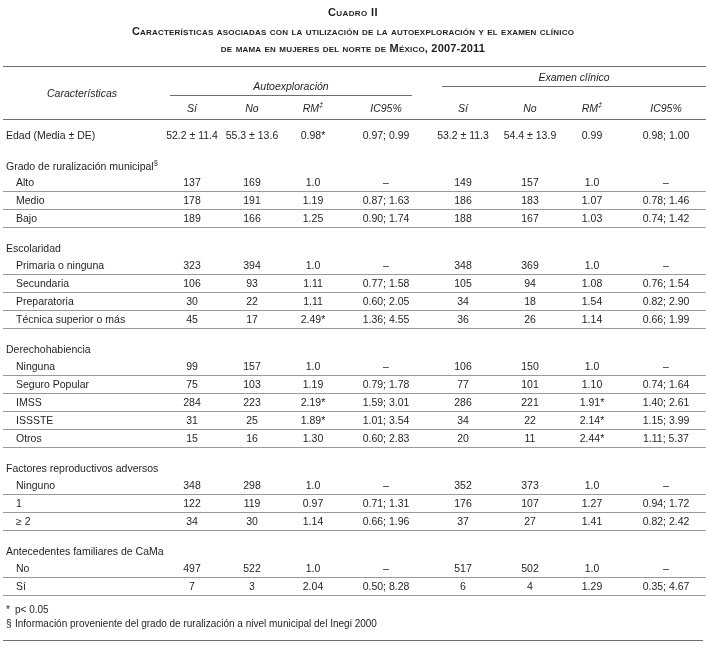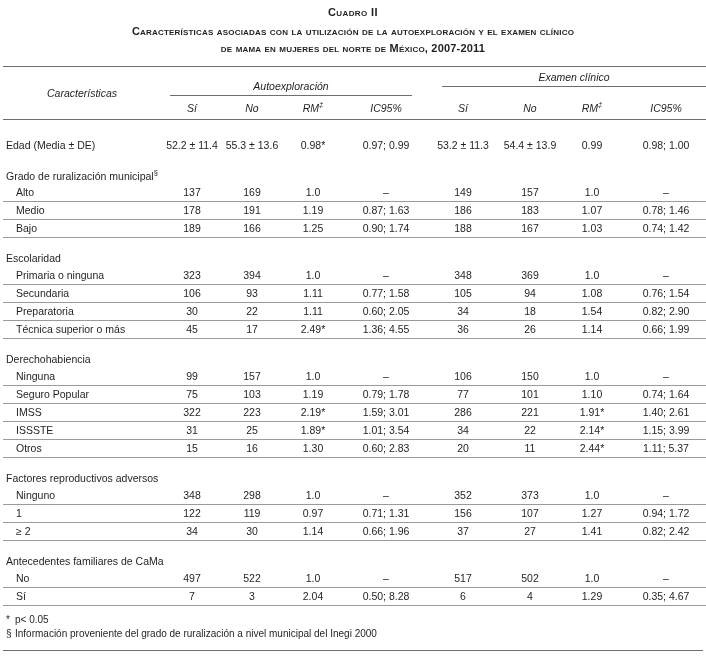--- a/index.html
+++ b/index.html
@@ -42,21 +42,21 @@
   }
   .g1 { margin: 0 14px 0 8px; }
   .g2 { margin: 0 2px 9px 14px; }
   .subhead th {
     border-bottom: 1px solid #6e6e6e;
     padding: 3px 0 5px 0; text-align: center;
   }
   sup { font-size: 7.5px; }
 
   tbody td { font-size: 10.5px; padding: 2px 1px 3px 1px; vertical-align: middle; }
-  tbody tr:first-child td { padding-top: 19px; }
+  tbody tr:first-child td { padding-top: 9px; }
   .data-row td { border-bottom: 1px solid #9a9a9a; }
   .data-row.no-rule td { border-bottom: none; }
   .row-label { text-align: left; padding-left: 3px; white-space: nowrap; overflow: hidden; }
   .row-label.indent { padding-left: 13px; }
   .val { text-align: center; white-space: nowrap; }
   .section-cell { padding: 14px 0 3px 3px; border-bottom: none; }
 
   .footnotes { padding: 7px 3px 0 3px; }
   .footnote { font-size: 10px; line-height: 13.5px; }
   .fn-symbol { display: inline-block; min-width: 9px; }
@@ -223,21 +223,21 @@
           <td class="val">103</td>
           <td class="val">1.19</td>
           <td class="val">0.79; 1.78</td>
           <td class="val">77</td>
           <td class="val">101</td>
           <td class="val">1.10</td>
           <td class="val">0.74; 1.64</td>
         </tr>
         <tr class="data-row">
           <td class="row-label indent">IMSS</td>
-          <td class="val">322</td>
+          <td class="val">284</td>
           <td class="val">223</td>
           <td class="val">2.19*</td>
           <td class="val">1.59; 3.01</td>
           <td class="val">286</td>
           <td class="val">221</td>
           <td class="val">1.91*</td>
           <td class="val">1.40; 2.61</td>
         </tr>
         <tr class="data-row">
           <td class="row-label indent">ISSSTE</td>
@@ -274,21 +274,21 @@
           <td class="val">373</td>
           <td class="val">1.0</td>
           <td class="val">–</td>
         </tr>
         <tr class="data-row">
           <td class="row-label indent">1</td>
           <td class="val">122</td>
           <td class="val">119</td>
           <td class="val">0.97</td>
           <td class="val">0.71; 1.31</td>
-          <td class="val">156</td>
+          <td class="val">176</td>
           <td class="val">107</td>
           <td class="val">1.27</td>
           <td class="val">0.94; 1.72</td>
         </tr>
         <tr class="data-row">
           <td class="row-label indent">≥ 2</td>
           <td class="val">34</td>
           <td class="val">30</td>
           <td class="val">1.14</td>
           <td class="val">0.66; 1.96</td>

